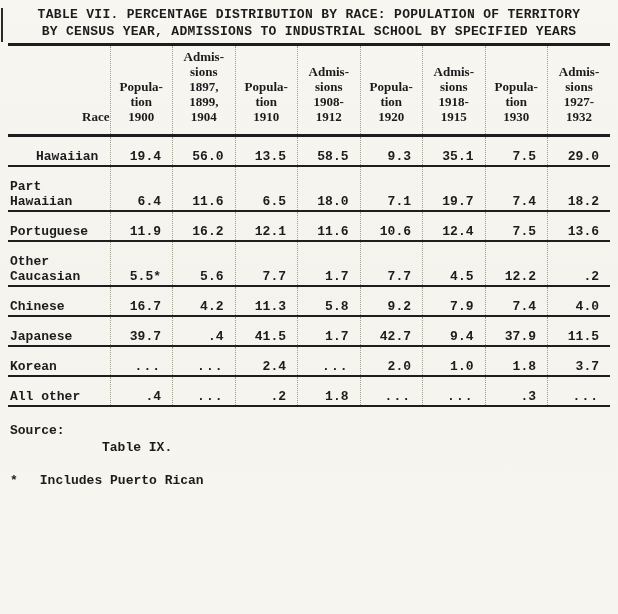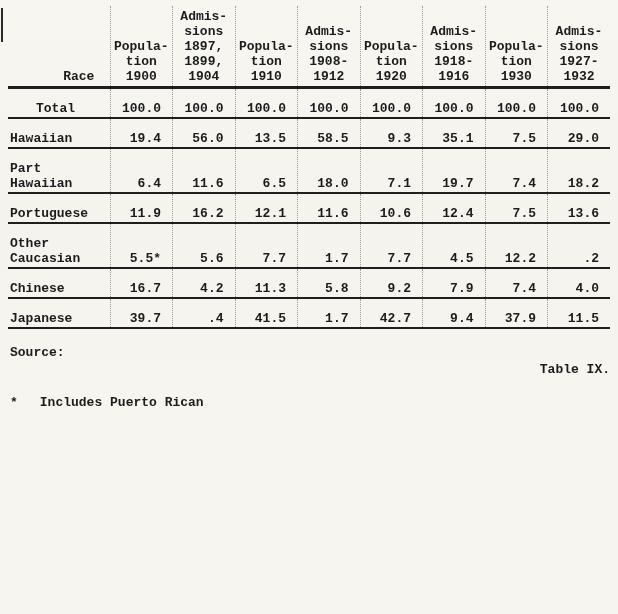--- a/index.html
+++ b/index.html
@@ -41,24 +41,25 @@
     table-layout: fixed;
     font-size: 13px;
     line-height: 15px;
   }
   col.c-race  { width: 102px; }
   col.c-val   { width: 62.5px; }
   thead th {
     vertical-align: bottom;
     border-bottom: 3px solid #1d1d1d;
     font-weight: bold;
-    padding: 3px 0 2px 0;
+    padding: 3px 0 10px 0;
+    font-family: Liberation Serif, serif;
   }
   thead th.race-col {
-    text-align: center;
+    text-align: right;
     padding-left: 40px;
   }
   thead th.val-col { text-align: center; }
   thead th.val-col div { text-align: center; }
   th, td { font-weight: bold; }
   thead th:not(:first-child),
   tbody td {
     border-left: 1px dotted #a09d90;
   }
   tbody th, tbody td {
@@ -76,36 +77,39 @@
   tbody td {
     text-align: right;
     padding-right: 11px;
   }
   tbody td.dots { letter-spacing: 1px; }
   .source {
     display: flex;
     margin-top: 15px;
     font-size: 13px;
     line-height: 17px;
-    justify-content: space-between;
   }
   .src-label { width: 92px; flex: 0 0 92px; padding-left: 2px; }
   .footnote {
     margin-top: 16px;
     font-size: 13px;
     line-height: 17px;
   }
   .fn-marker { padding-left: 2px; margin-right: 22px; }
 </style>
 </head>
 <body>
 
 <div class="page">
   <div class="scan-edge"></div>
 
+  <div class="title">
+    <div>TABLE VII.  PERCENTAGE DISTRIBUTION BY RACE:  POPULATION OF TERRITORY</div>
+    <div>BY CENSUS YEAR, ADMISSIONS TO INDUSTRIAL SCHOOL BY SPECIFIED YEARS</div>
+  </div>
 
   <table class="tbl">
     <colgroup>
       <col class="c-race">
       <col class="c-val">
         <col class="c-val">
         <col class="c-val">
         <col class="c-val">
       <col class="c-val">
         <col class="c-val">
@@ -142,49 +146,36 @@
           </th>
           <th class="val-col">
             <div>Popula-</div>
             <div>tion</div>
             <div>1920</div>
           </th>
           <th class="val-col">
             <div>Admis-</div>
             <div>sions</div>
             <div>1918-</div>
-            <div>1916</div>
+            <div>1915</div>
           </th>
           <th class="val-col">
             <div>Popula-</div>
             <div>tion</div>
             <div>1930</div>
           </th>
           <th class="val-col">
             <div>Admis-</div>
             <div>sions</div>
             <div>1927-</div>
             <div>1932</div>
           </th>
         </tr>
       </thead>
     <tbody>
-        <tr>
-          <th class="row-label">
-            <div>Total</div>
-          </th>
-          <td>100.0</td>
-          <td>100.0</td>
-          <td>100.0</td>
-          <td>100.0</td>
-          <td>100.0</td>
-          <td>100.0</td>
-          <td>100.0</td>
-          <td>100.0</td>
-        </tr>
         <tr>
           <th class="row-label">
             <div>Hawaiian</div>
           </th>
           <td>19.4</td>
           <td>56.0</td>
           <td>13.5</td>
           <td>58.5</td>
           <td>9.3</td>
           <td>35.1</td>
@@ -251,20 +242,46 @@
           </th>
           <td>39.7</td>
           <td>.4</td>
           <td>41.5</td>
           <td>1.7</td>
           <td>42.7</td>
           <td>9.4</td>
           <td>37.9</td>
           <td>11.5</td>
         </tr>
+        <tr>
+          <th class="row-label">
+            <div>Korean</div>
+          </th>
+          <td class="dots">...</td>
+          <td class="dots">...</td>
+          <td>2.4</td>
+          <td class="dots">...</td>
+          <td>2.0</td>
+          <td>1.0</td>
+          <td>1.8</td>
+          <td>3.7</td>
+        </tr>
+        <tr>
+          <th class="row-label">
+            <div>All other</div>
+          </th>
+          <td>.4</td>
+          <td class="dots">...</td>
+          <td>.2</td>
+          <td>1.8</td>
+          <td class="dots">...</td>
+          <td class="dots">...</td>
+          <td>.3</td>
+          <td class="dots">...</td>
+        </tr>
       </tbody>
   </table>
 
   <div class="source">
     <span class="src-label">Source:</span>
     <span class="src-text">
       <br>
       <span>Table IX.</span>
     </span>
   </div>

